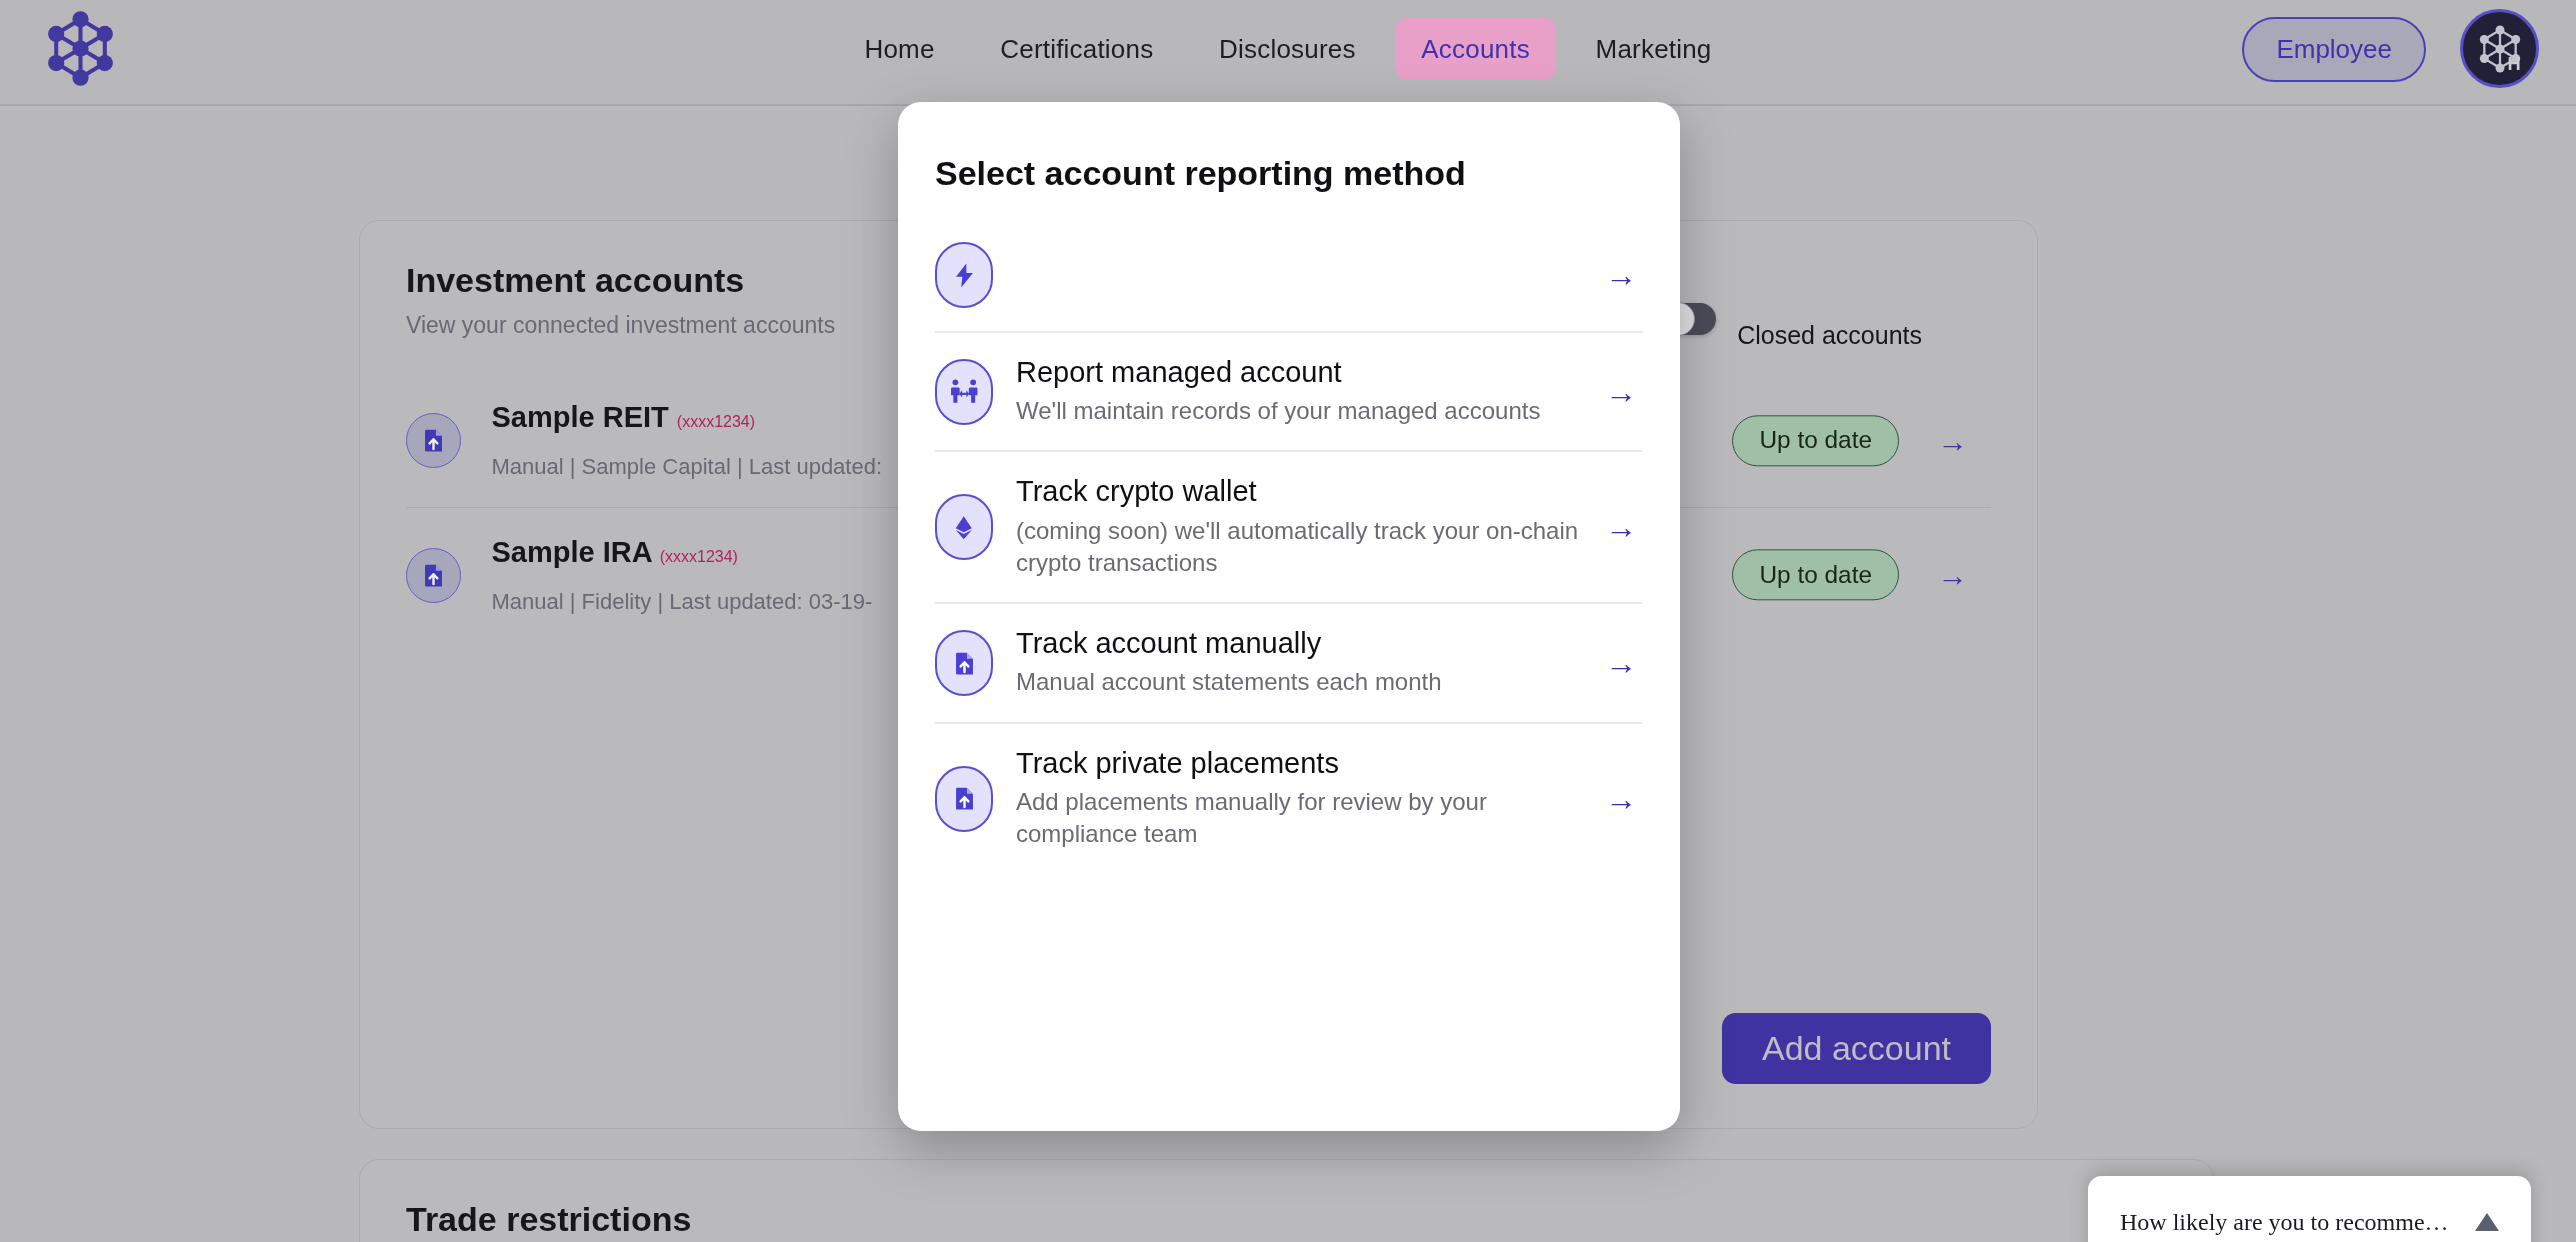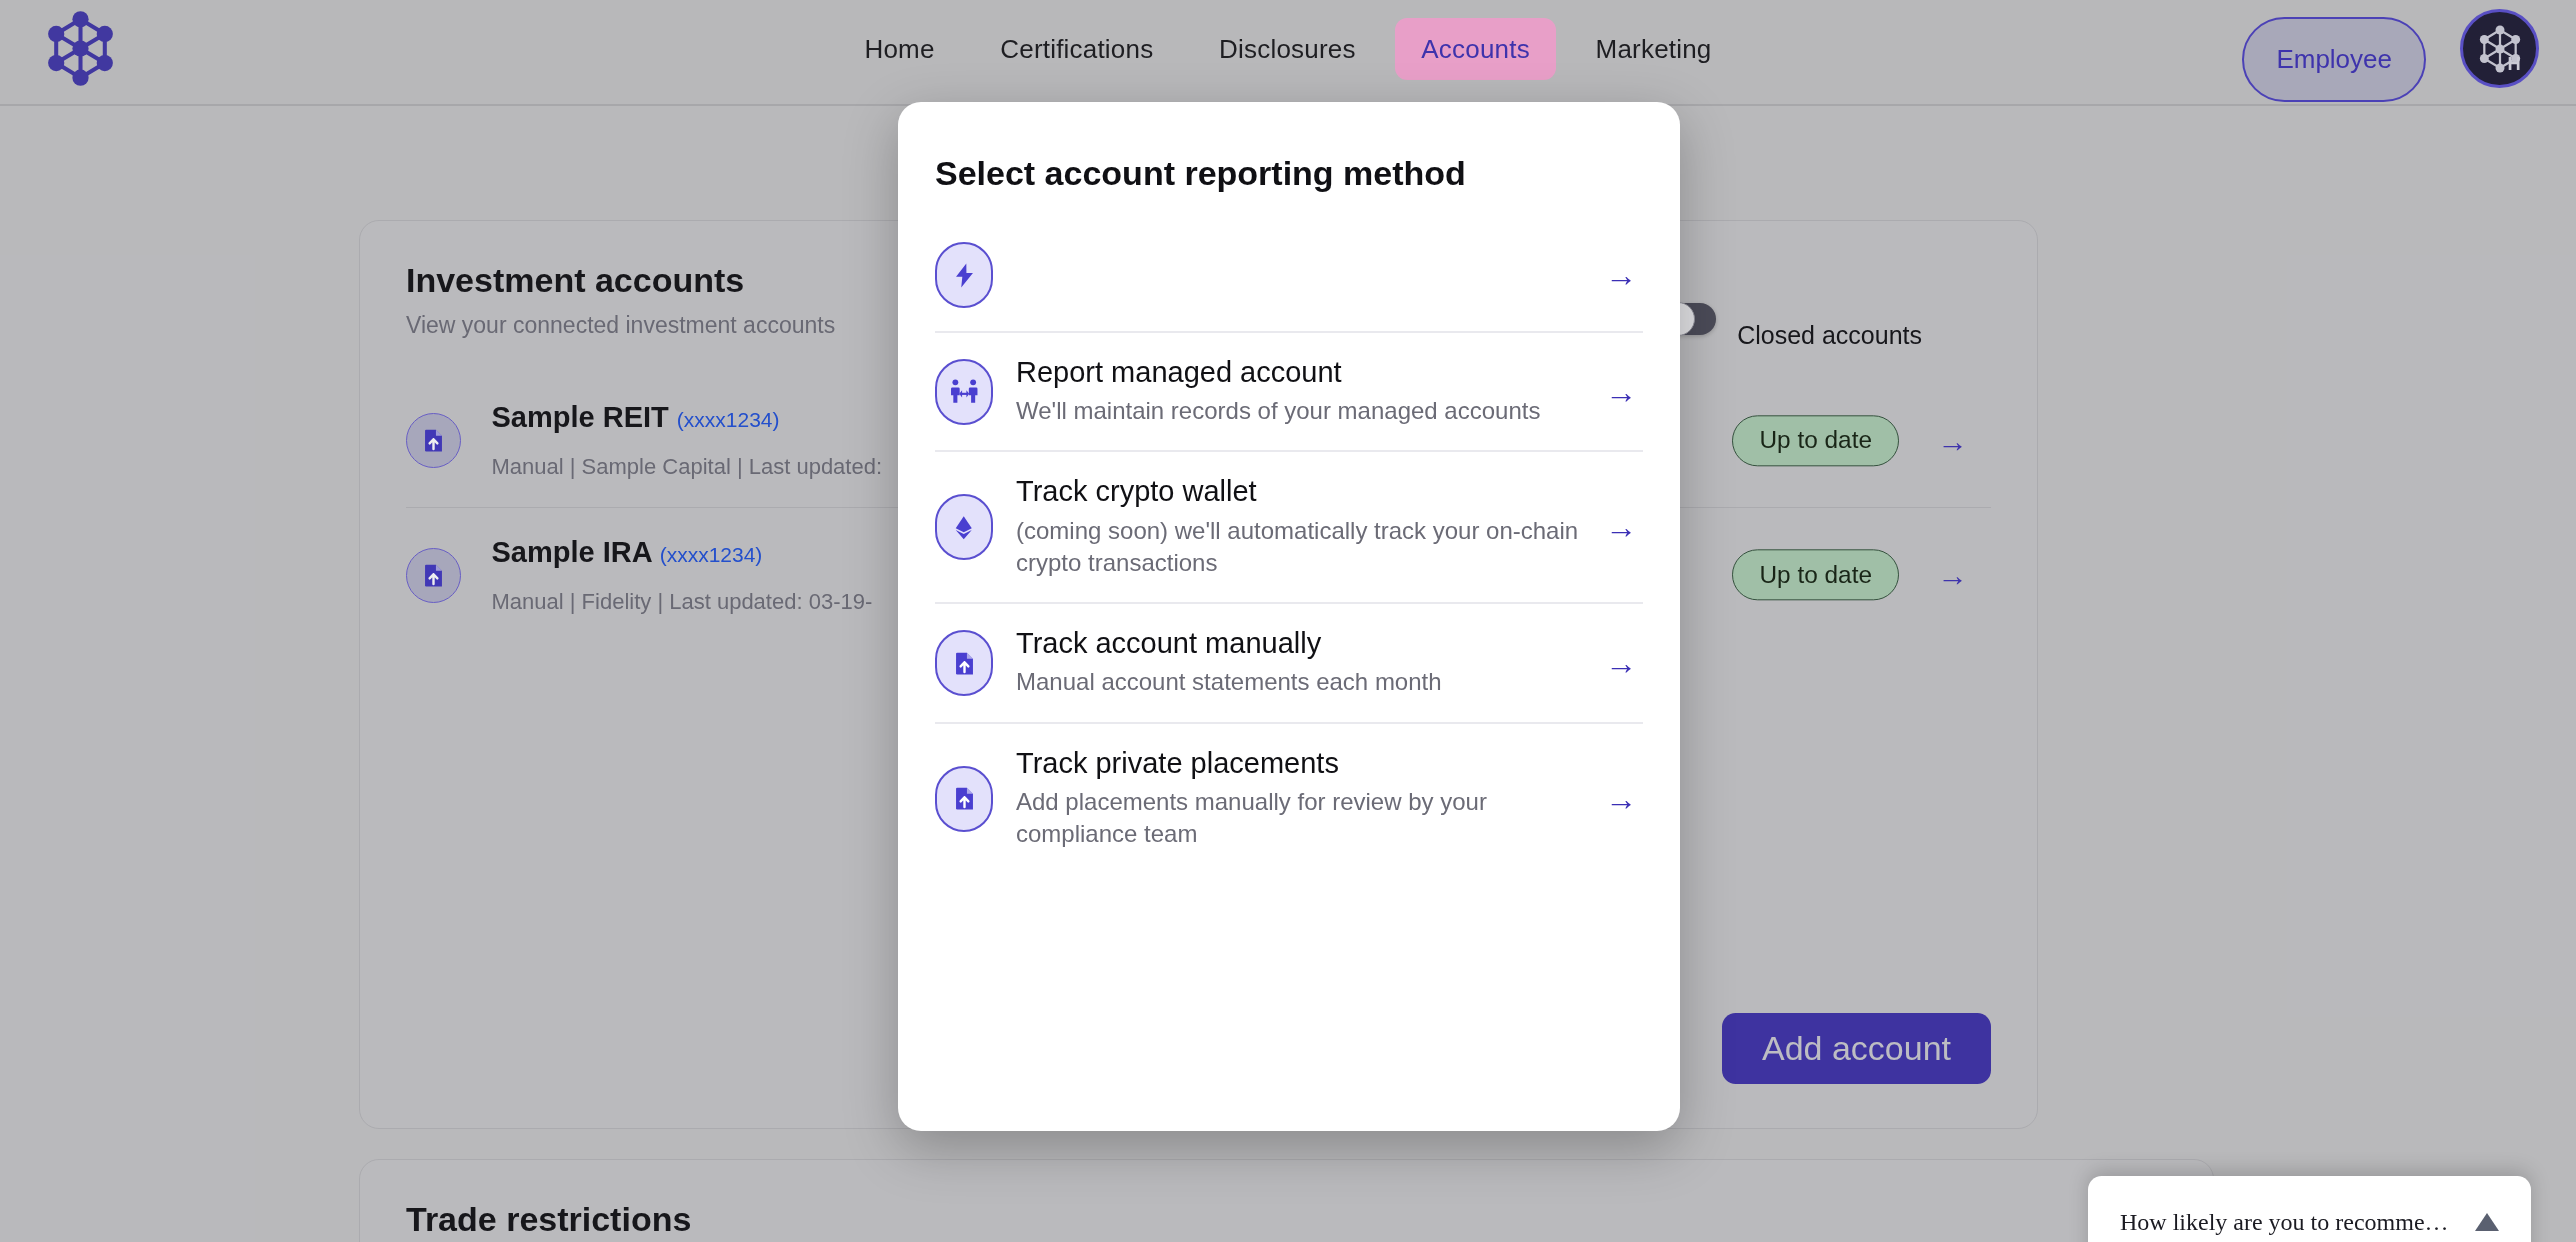--- a/index.html
+++ b/index.html
@@ -24,21 +24,21 @@
     position: absolute; left: 0; right: 0; top: 0; height: 98px;
     display: flex; align-items: center; justify-content: center; gap: 13.7px;
   }
   .nav-item {
     font-size: 26px; color: #18181b; letter-spacing: 0.2px;
     padding: 15.3px 26px; border-radius: 12.2px; white-space: nowrap;
   }
   .nav-item.active { background: #f9a8d4; color: #3b2fb5; }
   .employee-btn {
     position: absolute; right: 150px; top: 17px;
-    padding: 25px 32px; border: 2.3px solid #4a3fc0; border-radius: 763px;
+    padding: 15px 32px; border: 2.3px solid #4a3fc0; border-radius: 763px;
     background: #b2b2c3; color: #3b2fb5; font-size: 26px; white-space: nowrap;
   }
   .avatar {
     position: absolute; right: 37px; top: 9.2px;
     width: 79px; height: 79px; border-radius: 50%;
     background: #1c1a33; border: 3.1px solid #5a4fd0;
     display: flex; align-items: center; justify-content: center;
     position: absolute;
   }
   .avatar .ltr {
@@ -81,21 +81,21 @@
     border-bottom: 1.5px solid #b5b5b8; position: relative;
   }
   .acct-row:last-child { border-bottom: none; }
   .acct-avatar {
     width: 55px; height: 55px; border-radius: 50%;
     background: #b0b0c6; border: 1.5px solid #6a5fd0;
     display: flex; align-items: center; justify-content: center; flex: 0 0 auto;
   }
   .acct-info { margin-left: 30.5px; }
   .acct-name { font-size: 29px; font-weight: 700; color: #101014; }
-  .acct-name .mask { font-weight: 400; font-size: 21px; color: #1d4ed8; }
+  .acct-name .mask { font-weight: 400; font-size: 16px; color: #be185d; }
   .acct-meta { font-size: 22px; color: #6b6b76; margin-top: 20px; }
   .status-pill {
     position: absolute; right: 92px; top: 50%; transform: translateY(-50%);
     background: #a9cbaf; border: 1.5px solid #31513a; color: #12200f;
     font-size: 24.4px; padding: 10.7px 26px; border-radius: 763px; white-space: nowrap;
   }
   .row-arrow {
     position: absolute; right: 23px; top: 50%; transform: translateY(-50%);
     color: #3b2fb5; font-size: 30.5px; line-height: 1;
   }

